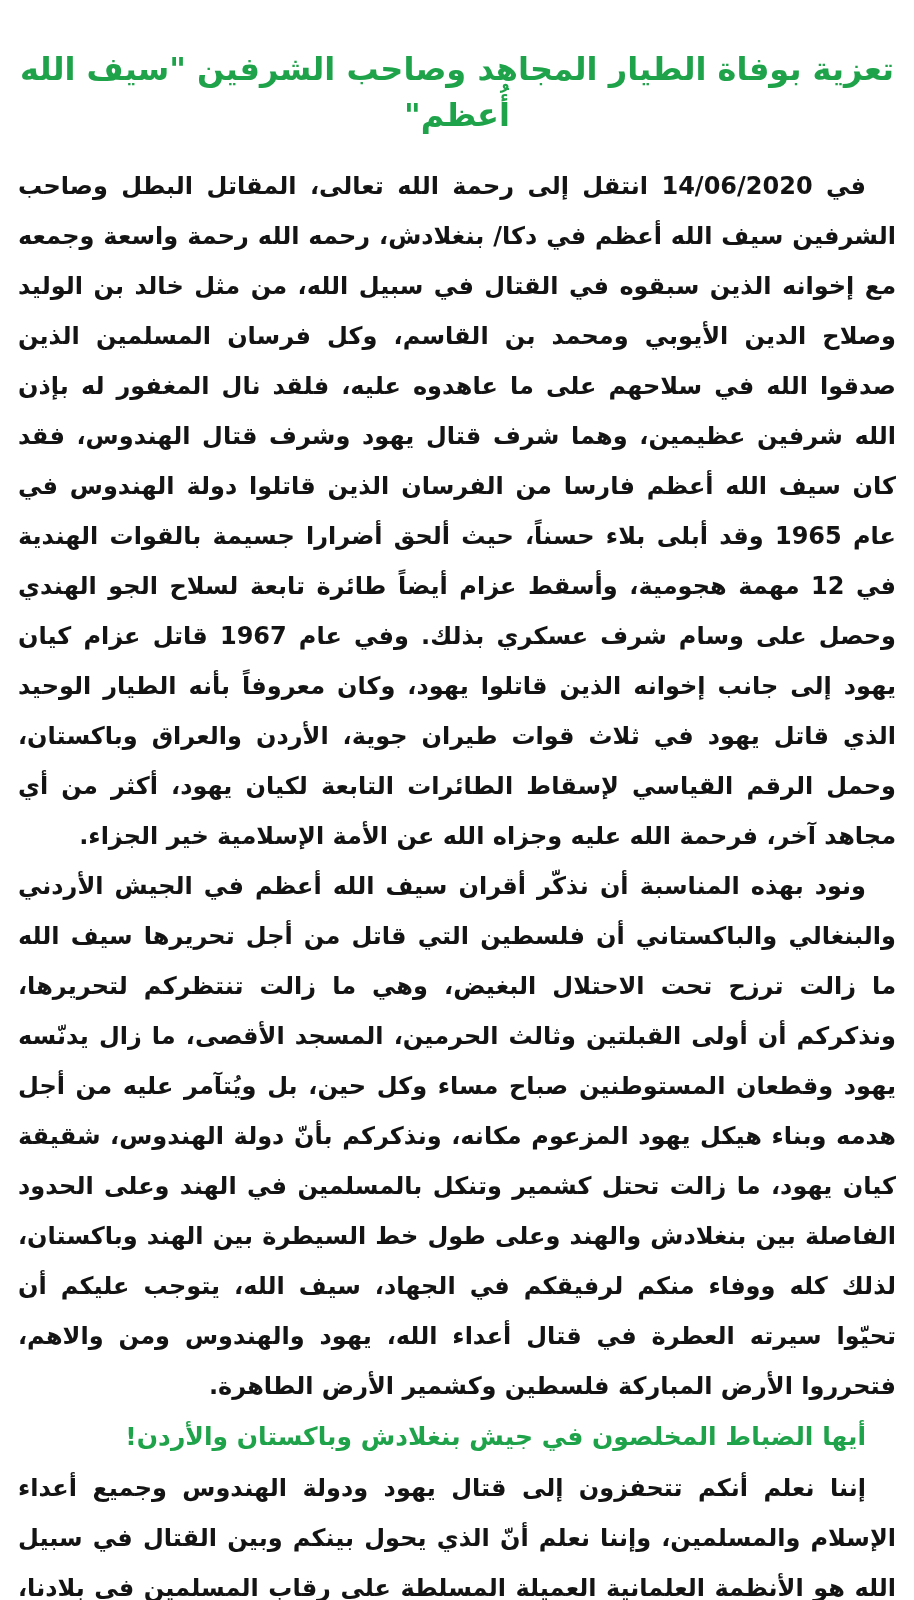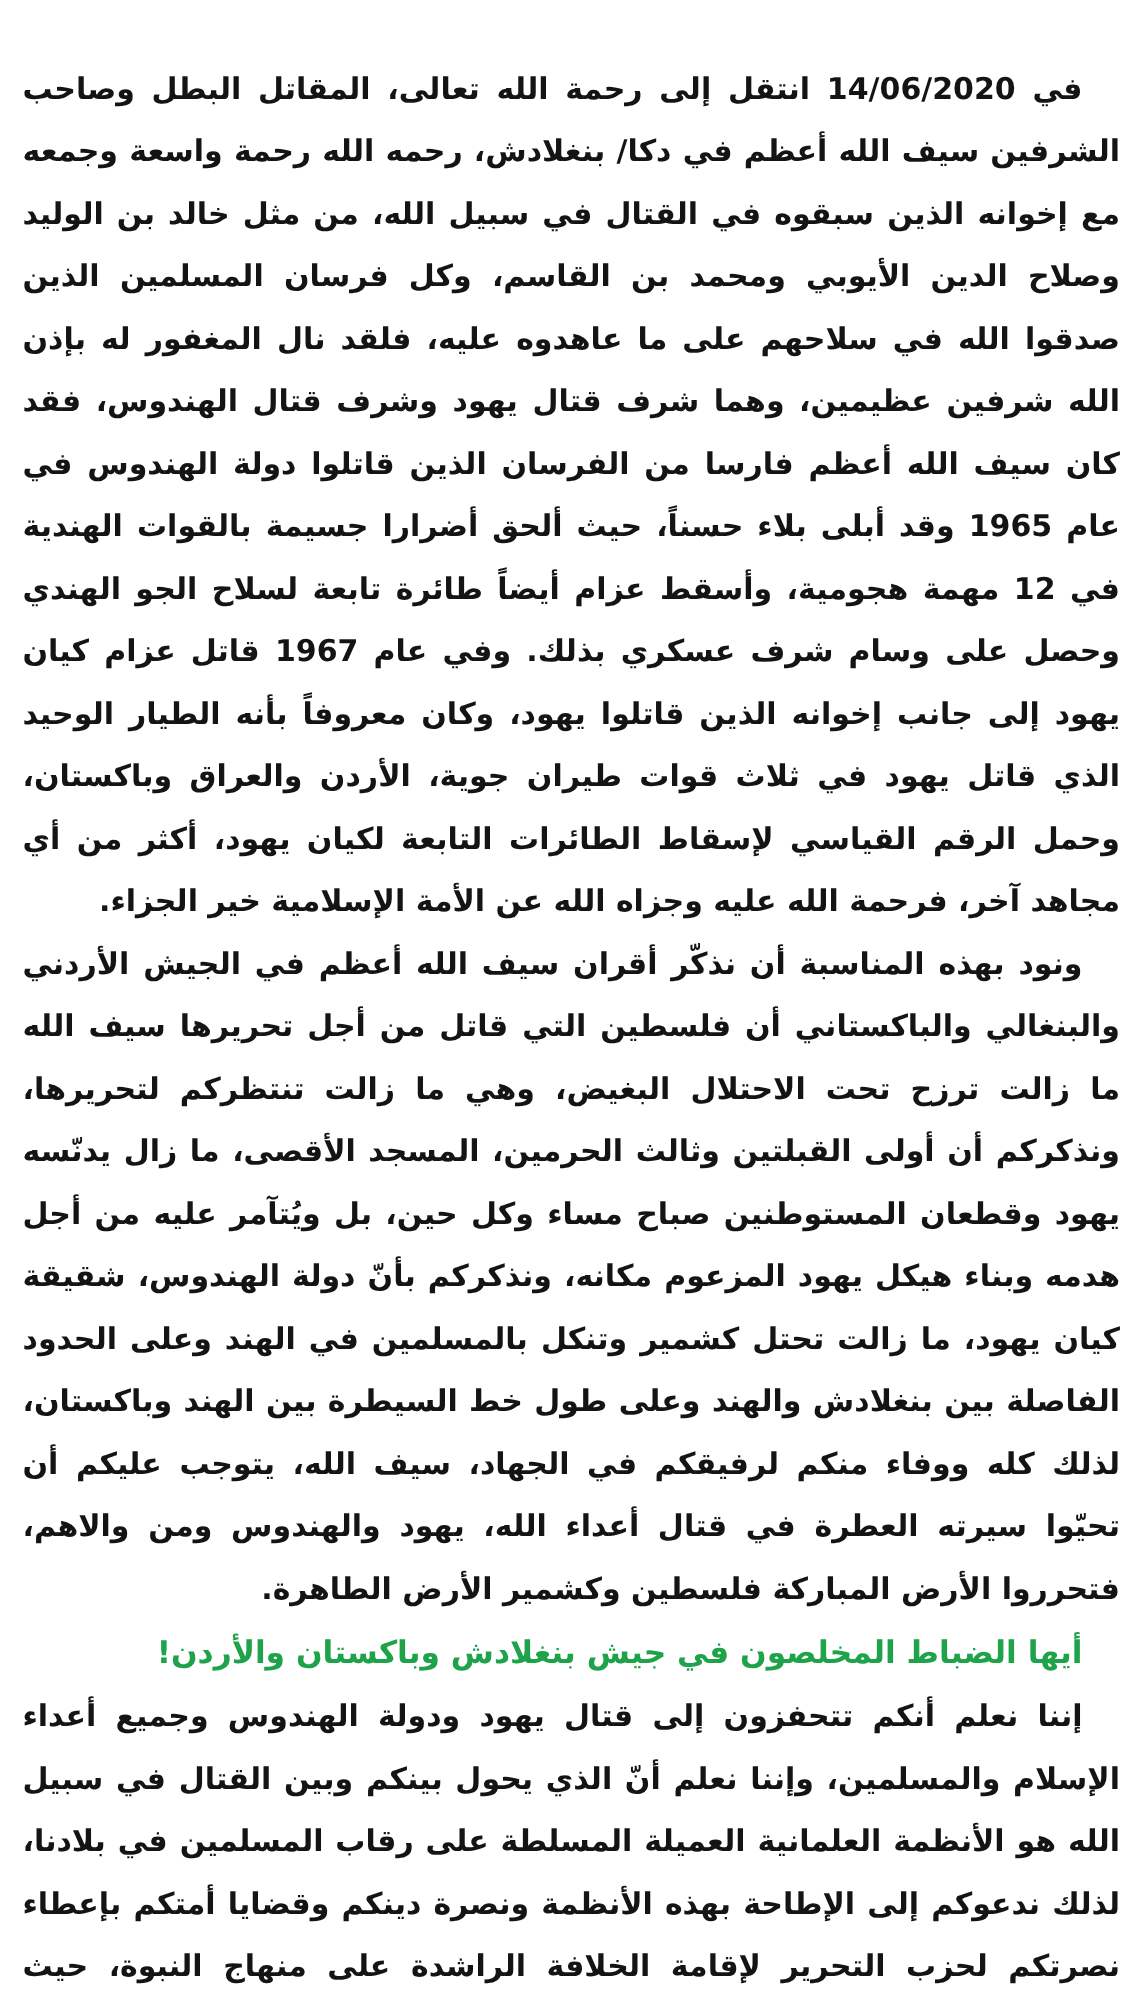--- a/index.html
+++ b/index.html
@@ -43,20 +43,21 @@
     font-weight: 700;
     line-height: 52px;
     text-indent: 30px;
   }
 </style>
 </head>
 <body>
 
 <div class="page">
 
+  <h1 class="title">تعزية بوفاة الطيار المجاهد وصاحب الشرفين "سيف الله أُعظم"</h1>
 
   <p class="para">في 14/06/2020 انتقل إلى رحمة الله تعالى، المقاتل البطل وصاحب الشرفين سيف الله أعظم في دكا/ بنغلادش، رحمه الله رحمة واسعة وجمعه مع إخوانه الذين سبقوه في القتال في سبيل الله، من مثل خالد بن الوليد وصلاح الدين الأيوبي ومحمد بن القاسم، وكل فرسان المسلمين الذين صدقوا الله في سلاحهم على ما عاهدوه عليه، فلقد نال المغفور له بإذن الله شرفين عظيمين، وهما شرف قتال يهود وشرف قتال الهندوس، فقد كان سيف الله أعظم فارسا من الفرسان الذين قاتلوا دولة الهندوس في عام 1965 وقد أبلى بلاء حسناً، حيث ألحق أضرارا جسيمة بالقوات الهندية في 12 مهمة هجومية، وأسقط عزام أيضاً طائرة تابعة لسلاح الجو الهندي وحصل على وسام شرف عسكري بذلك. وفي عام 1967 قاتل عزام كيان يهود إلى جانب إخوانه الذين قاتلوا يهود، وكان معروفاً بأنه الطيار الوحيد الذي قاتل يهود في ثلاث قوات طيران جوية، الأردن والعراق وباكستان، وحمل الرقم القياسي لإسقاط الطائرات التابعة لكيان يهود، أكثر من أي مجاهد آخر، فرحمة الله عليه وجزاه الله عن الأمة الإسلامية خير الجزاء.</p>
 
   <p class="para">ونود بهذه المناسبة أن نذكّر أقران سيف الله أعظم في الجيش الأردني والبنغالي والباكستاني أن فلسطين التي قاتل من أجل تحريرها سيف الله ما زالت ترزح تحت الاحتلال البغيض، وهي ما زالت تنتظركم لتحريرها، ونذكركم أن أولى القبلتين وثالث الحرمين، المسجد الأقصى، ما زال يدنّسه يهود وقطعان المستوطنين صباح مساء وكل حين، بل ويُتآمر عليه من أجل هدمه وبناء هيكل يهود المزعوم مكانه، ونذكركم بأنّ دولة الهندوس، شقيقة كيان يهود، ما زالت تحتل كشمير وتنكل بالمسلمين في الهند وعلى الحدود الفاصلة بين بنغلادش والهند وعلى طول خط السيطرة بين الهند وباكستان، لذلك كله ووفاء منكم لرفيقكم في الجهاد، سيف الله، يتوجب عليكم أن تحيّوا سيرته العطرة في قتال أعداء الله، يهود والهندوس ومن والاهم، فتحرروا الأرض المباركة فلسطين وكشمير الأرض الطاهرة.</p>
 
   <h2 class="subtitle">أيها الضباط المخلصون في جيش بنغلادش وباكستان والأردن!</h2>
 
   <p class="para">إننا نعلم أنكم تتحفزون إلى قتال يهود ودولة الهندوس وجميع أعداء الإسلام والمسلمين، وإننا نعلم أنّ الذي يحول بينكم وبين القتال في سبيل الله هو الأنظمة العلمانية العميلة المسلطة على رقاب المسلمين في بلادنا، لذلك ندعوكم إلى الإطاحة بهذه الأنظمة ونصرة دينكم وقضايا أمتكم بإعطاء نصرتكم لحزب التحرير لإقامة الخلافة الراشدة على منهاج النبوة، حيث يقودكم حينها الخليفة الراشد في ساحات الجهاد لتحرير بلاد المسلمين المحتلة وفتح باقي المعمورة للحكم بما أنزل الله، وحينها يصدق فيكم قوله تعالى</p>
 
 </div>

